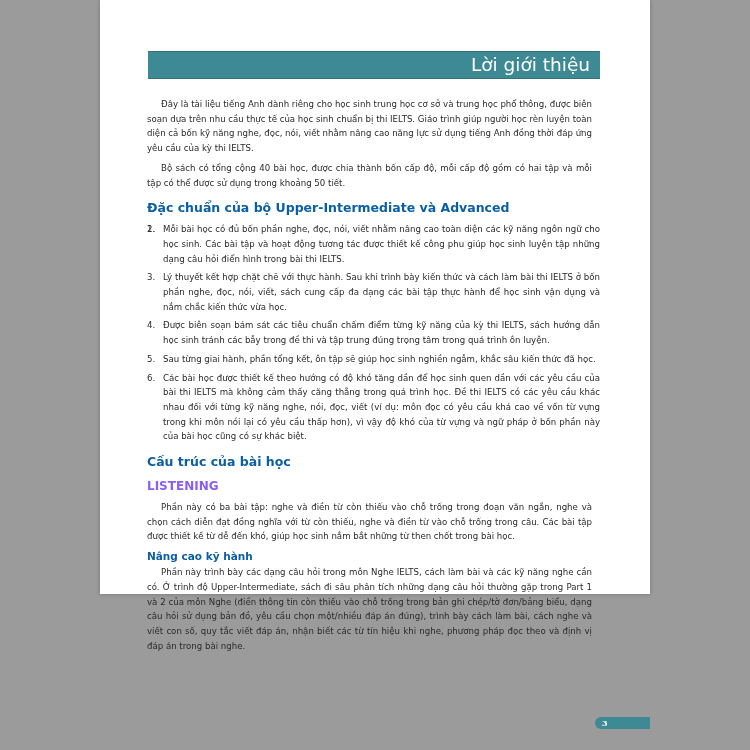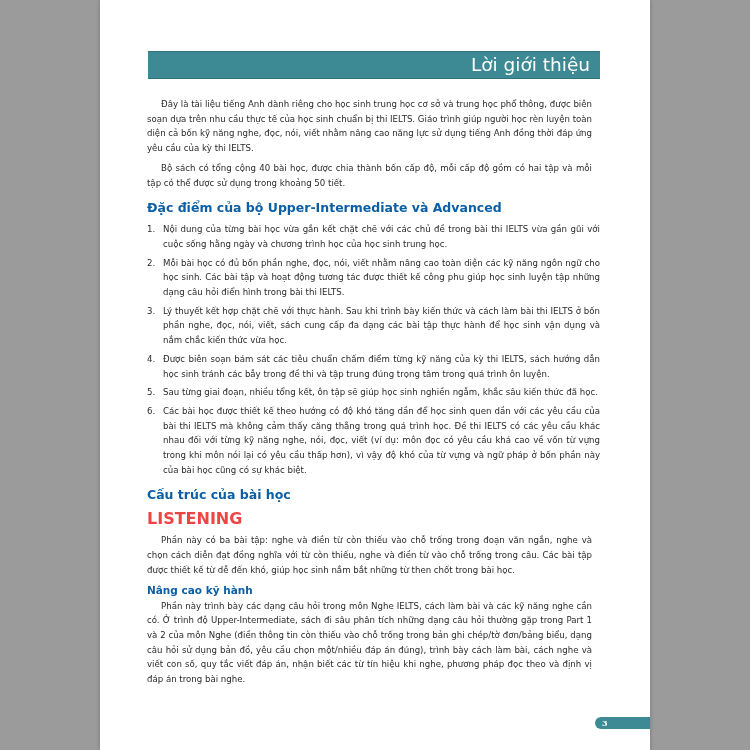--- a/index.html
+++ b/index.html
@@ -3,21 +3,21 @@
 <meta charset="utf-8">
 <style>
   html, body { margin: 0; padding: 0; }
   body {
     width: 750px; height: 750px; overflow: hidden;
     background: #9b9b9b;
     position: relative;
     font-family: "DejaVu Sans", sans-serif;
   }
   .page {
-    position: absolute; left: 100px; top: 0; width: 550px; height: 750px;
+    position: absolute; left: 100px; top: 0; width: 550px; height: 594px;
     background: #ffffff;
     box-shadow: 0 0 4px rgba(0,0,0,0.25);
   }
   .title-bar {
     position: absolute; left: 48px; top: 51px; width: 452px; height: 28px;
     background: #3e8a94;
     border-top: 1px solid #2f737c;
     border-bottom: 1px solid #2f737c;
     box-sizing: border-box;
   }
@@ -35,21 +35,21 @@
     text-align: justify;
   }
   .content p { margin: 0 8px 5px 0; text-indent: 14px; }
   h2.sec {
     color: #0b5fa5; font-size: 12.5px; font-weight: bold; margin: 10px 0 6px 0; line-height: 16px;
   }
   h3.sub {
     color: #0b5fa5; font-size: 10.5px; font-weight: bold; margin: 3px 0 2px 0; line-height: 14px;
   }
   h1.skill {
-    color: #ef4444; font-size: 16px; font-weight: bold; margin: 2px 0 4px 0; line-height: 20px;
+    color: #8b5cf6; font-size: 12px; font-weight: bold; margin: 2px 0 4px 0; line-height: 20px;
   }
   ol.features { margin: 0 0 6px 0; padding: 0; list-style: none; }
   ol.features li { position: relative; padding-left: 16px; margin-bottom: 4px; }
   ol.features li .num { position: absolute; left: 0; top: 0; }
   .page-tab {
     position: absolute; left: 495px; top: 717px; width: 55px; height: 12px;
     background: #3e8a94;
     border-radius: 6px 0 0 6px;
   }
   .page-tab .pnum {
@@ -63,41 +63,40 @@
 <div class="page">
 
   <div class="title-bar">
     <span class="title">Lời giới thiệu</span>
   </div>
 
   <div class="content">
     <p>Đây là tài liệu tiếng Anh dành riêng cho học sinh trung học cơ sở và trung học phổ thông, được biên soạn dựa trên nhu cầu thực tế của học sinh chuẩn bị thi IELTS. Giáo trình giúp người học rèn luyện toàn diện cả bốn kỹ năng nghe, đọc, nói, viết nhằm nâng cao năng lực sử dụng tiếng Anh đồng thời đáp ứng yêu cầu của kỳ thi IELTS.</p>
     <p>Bộ sách có tổng cộng 40 bài học, được chia thành bốn cấp độ, mỗi cấp độ gồm có hai tập và mỗi tập có thể được sử dụng trong khoảng 50 tiết.</p>
 
-    <h2 class="sec">Đặc điểm của bộ Upper-Intermediate và Advanced</h2>
+    <h2 class="sec">Đặc chuẩn của bộ Upper-Intermediate và Advanced</h2>
     <ol class="features">
       <li>
         <span class="num">1.</span>
-        <span>Nội dung của từng bài học vừa gắn kết chặt chẽ với các chủ đề trong bài thi IELTS vừa gần gũi với cuộc sống hằng ngày và chương trình học của học sinh trung học.</span>
       </li>
       <li>
         <span class="num">2.</span>
         <span>Mỗi bài học có đủ bốn phần nghe, đọc, nói, viết nhằm nâng cao toàn diện các kỹ năng ngôn ngữ cho học sinh. Các bài tập và hoạt động tương tác được thiết kế công phu giúp học sinh luyện tập những dạng câu hỏi điển hình trong bài thi IELTS.</span>
       </li>
       <li>
         <span class="num">3.</span>
         <span>Lý thuyết kết hợp chặt chẽ với thực hành. Sau khi trình bày kiến thức và cách làm bài thi IELTS ở bốn phần nghe, đọc, nói, viết, sách cung cấp đa dạng các bài tập thực hành để học sinh vận dụng và nắm chắc kiến thức vừa học.</span>
       </li>
       <li>
         <span class="num">4.</span>
         <span>Được biên soạn bám sát các tiêu chuẩn chấm điểm từng kỹ năng của kỳ thi IELTS, sách hướng dẫn học sinh tránh các bẫy trong đề thi và tập trung đúng trọng tâm trong quá trình ôn luyện.</span>
       </li>
       <li>
         <span class="num">5.</span>
-        <span>Sau từng giai đoạn, nhiều tổng kết, ôn tập sẽ giúp học sinh nghiền ngẫm, khắc sâu kiến thức đã học.</span>
+        <span>Sau từng giai hành, phần tổng kết, ôn tập sẽ giúp học sinh nghiền ngẫm, khắc sâu kiến thức đã học.</span>
       </li>
       <li>
         <span class="num">6.</span>
         <span>Các bài học được thiết kế theo hướng có độ khó tăng dần để học sinh quen dần với các yêu cầu của bài thi IELTS mà không cảm thấy căng thẳng trong quá trình học. Đề thi IELTS có các yêu cầu khác nhau đối với từng kỹ năng nghe, nói, đọc, viết (ví dụ: môn đọc có yêu cầu khá cao về vốn từ vựng trong khi môn nói lại có yêu cầu thấp hơn), vì vậy độ khó của từ vựng và ngữ pháp ở bốn phần này của bài học cũng có sự khác biệt.</span>
       </li>
     </ol>
 
     <h2 class="sec">Cấu trúc của bài học</h2>
     <h1 class="skill">LISTENING</h1>
 

